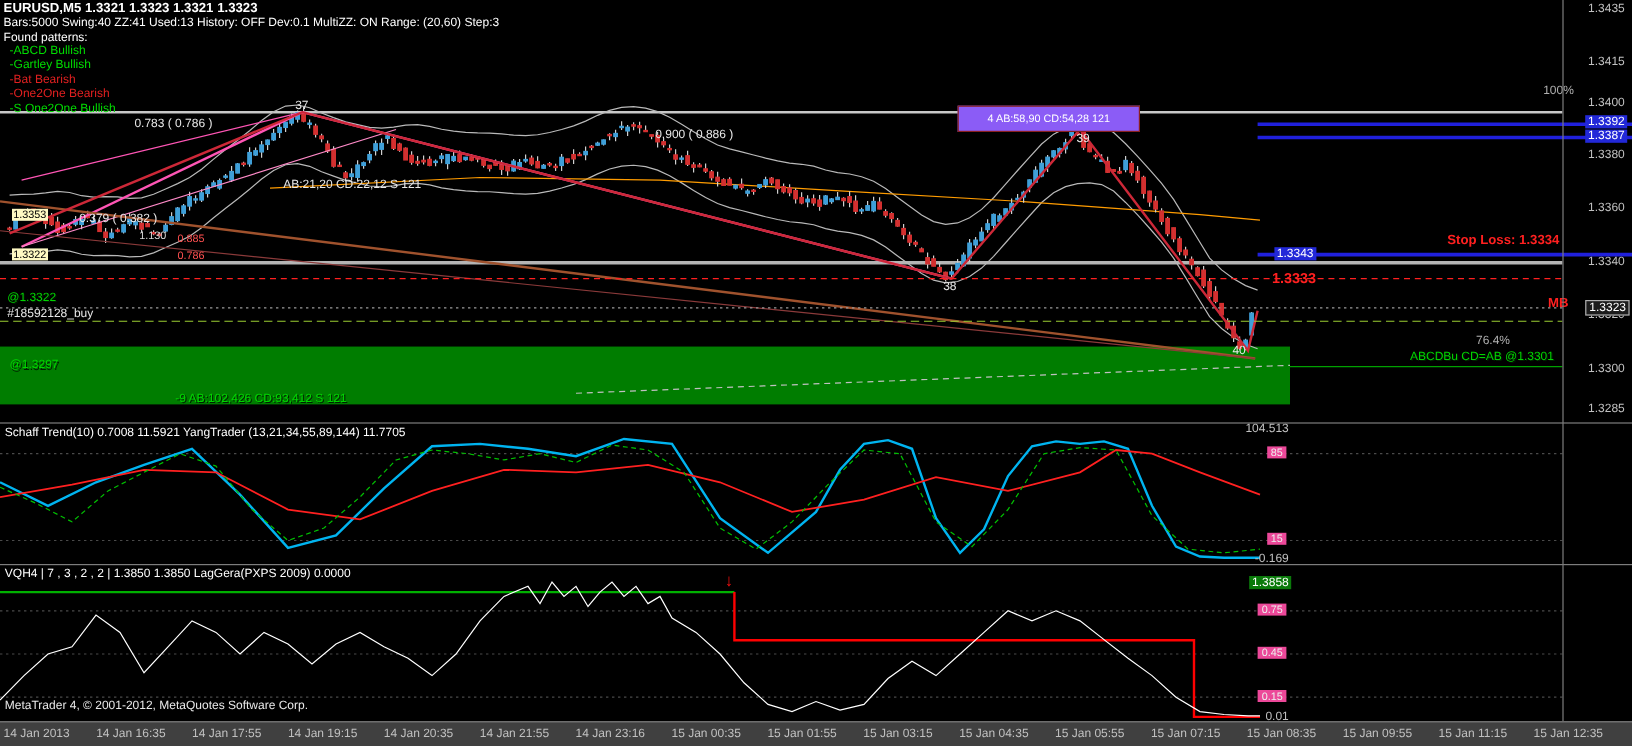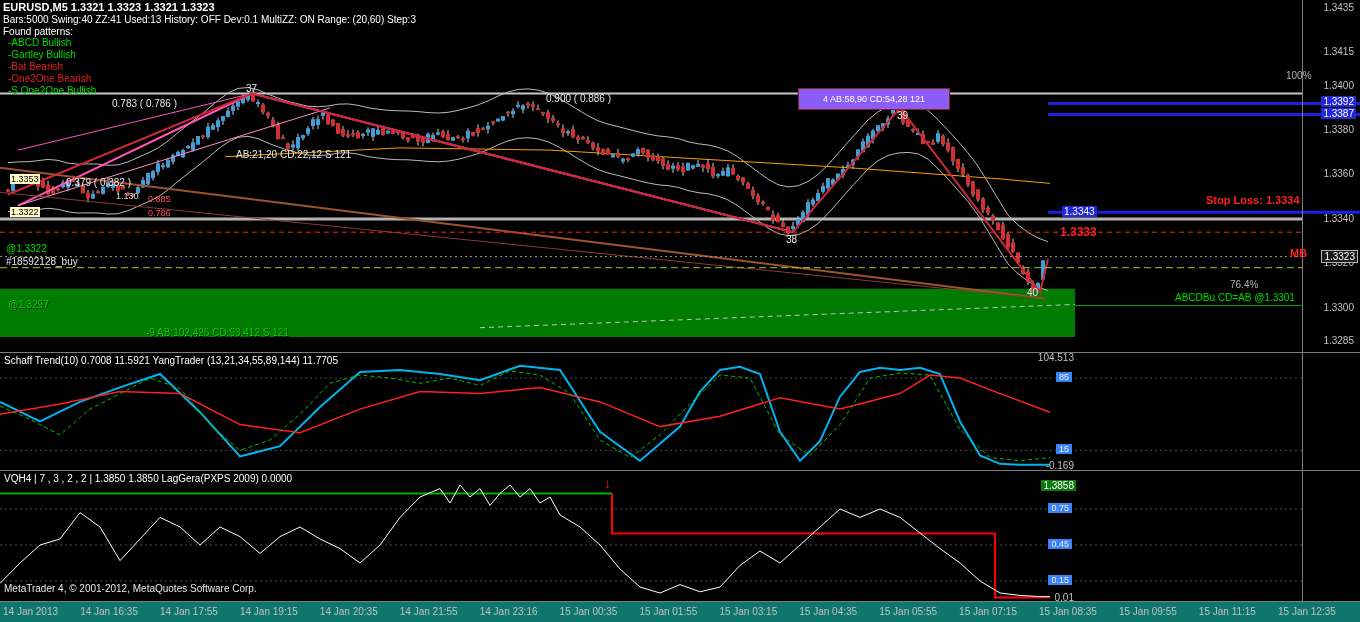--- a/index.html
+++ b/index.html
@@ -25,30 +25,30 @@
   .c-stop{color:#ff2020;font-size:11px;font-weight:bold;}
   .c-redbig{color:#ff2020;font-size:12px;font-weight:bold;}
   .c-bluebadge{background:#2228d8;color:#fff;padding:0 2px;}
   .c-ybadge{background:#fef9c3;color:#000;font-size:9px;padding:0 1px;}
   .c-white9{color:#d8d8d8;font-size:9px;} .c-red9{color:#ff5050;font-size:9px;}
   .scale-col{position:absolute;top:0;left:1303px;width:57px;height:352px;}
   .scale-label{position:absolute;right:6px;font-size:10px;color:#c0c0c0;white-space:nowrap;}
   .scale-badge{position:absolute;right:4px;font-size:10px;color:#fff;background:#2228d8;padding:0 2px;}
   .scale-current{position:absolute;right:2px;font-size:10px;color:#fff;background:#1c1c1c;border:1px solid #b0b0b0;padding:0 2px;}
   .lvl-plain{position:absolute;right:6px;font-size:10px;color:#c0c0c0;white-space:nowrap;}
-  .lvl-badge{position:absolute;right:8px;font-size:9px;color:#eee;background:#3b82f6;padding:0 3px;}
+  .lvl-badge{position:absolute;right:8px;font-size:9px;color:#eee;background:#ec4899;padding:0 3px;}
   .lvl-green{position:absolute;right:4px;font-size:10px;color:#fff;background:#0a7a0a;padding:0 2px;}
   .pattern-box{position:absolute;background:#8b5cf6;border:1px solid #8a2020;color:#fff;
                font-size:9px;text-align:center;line-height:20px;white-space:nowrap;}
   .panel-header{position:absolute;top:2px;left:4px;font-size:10px;color:#fff;white-space:nowrap;}
   #vq-arrow{position:absolute;color:#ff1010;font-size:14px;font-weight:bold;}
   #footer-credit{position:absolute;left:4px;top:112px;font-size:10px;color:#e8e8e8;white-space:nowrap;}
   #time-axis{position:absolute;left:0;top:601px;width:1360px;height:21px;box-sizing:border-box;
              border-top:1px solid #7d7d7d;display:flex;justify-content:space-between;
-             padding:4px 24px 0 3px;background:#0f766e;}
+             padding:4px 24px 0 3px;background:#404040;}
   .time-label{font-size:10px;color:#c0c0c0;white-space:nowrap;}
 </style>
 </head>
 <body>
 
 <div id="main-panel" class="panel">
   <svg id="main-svg" width="1360" height="352">
       <rect x="0" y="288.8" width="1075" height="48.2" fill="#007d00"></rect>
       <line x1="0" x2="1302" y1="93.5" y2="93.5" stroke="#c8c8c8" stroke-width="2"></line>
       <line x1="0" x2="1302" y1="218.9" y2="218.9" stroke="#b4b4b4" stroke-width="3"></line>
@@ -494,21 +494,21 @@
   <div class="hdr" id="patterns-label">Found patterns:</div>
   <div id="patterns-list">
       <div class="pattern-item bullish" style="top: 37px;">-ABCD Bullish</div>
       <div class="pattern-item bullish" style="top: 49px;">-Gartley Bullish</div>
       <div class="pattern-item bearish" style="top: 61px;">-Bat Bearish</div>
       <div class="pattern-item bearish" style="top: 73px;">-One2One Bearish</div>
       <div class="pattern-item bullish" style="top: 85px;">-S One2One Bullish</div>
     </div>
   <div id="main-labels">
       <div class="ctext c-white" style="left: 112px; top: 98px;">0.783 ( 0.786 )</div>
-      <div class="ctext c-white" style="left: 546px; top: 93px;">0.900 ( 0.886 )</div>
+      <div class="ctext c-white" style="left: 546px; top: 107px;">0.900 ( 0.886 )</div>
       <div class="ctext c-white" style="left: 246px; top: 83px;">37</div>
       <div class="ctext c-white" style="left: 786px; top: 234px;">38</div>
       <div class="ctext c-white" style="left: 897px; top: 110px;">39</div>
       <div class="ctext c-white" style="left: 1027px; top: 287px;">40</div>
       <div class="ctext c-white" style="left: 236px; top: 149px;">AB:21,20 CD:22,12  S 121</div>
       <div class="ctext c-silver" style="left: 1286px; top: 70px;">100%</div>
       <div class="ctext c-stop" style="left: 1206px; top: 194px;">Stop Loss: 1.3334</div>
       <div class="ctext c-stop" style="left: 1290px; top: 247px;">MB</div>
       <div class="ctext c-bluebadge" style="left: 1062px; top: 206px;">1.3343</div>
       <div class="ctext c-redbig" style="left: 1060px; top: 225px;">1.3333</div>

